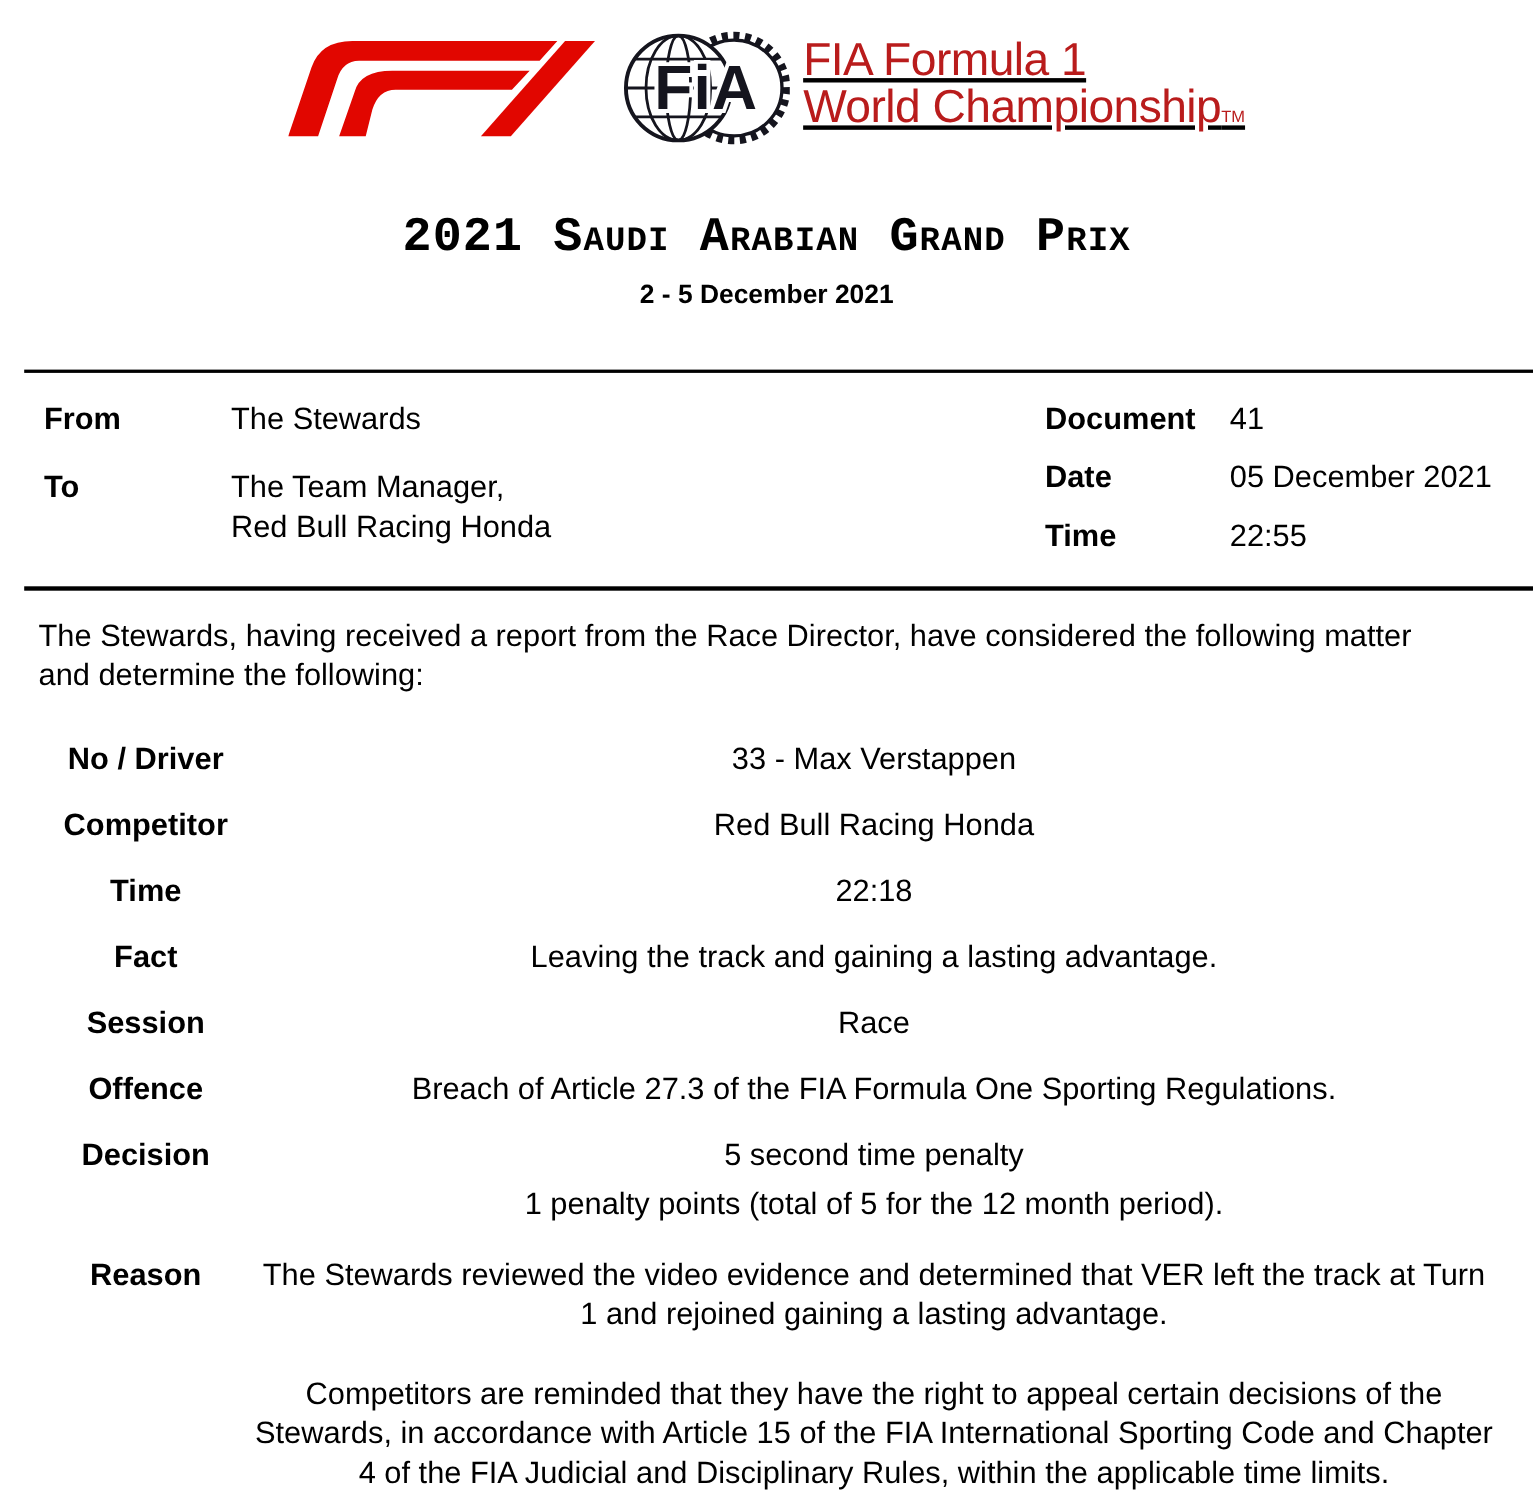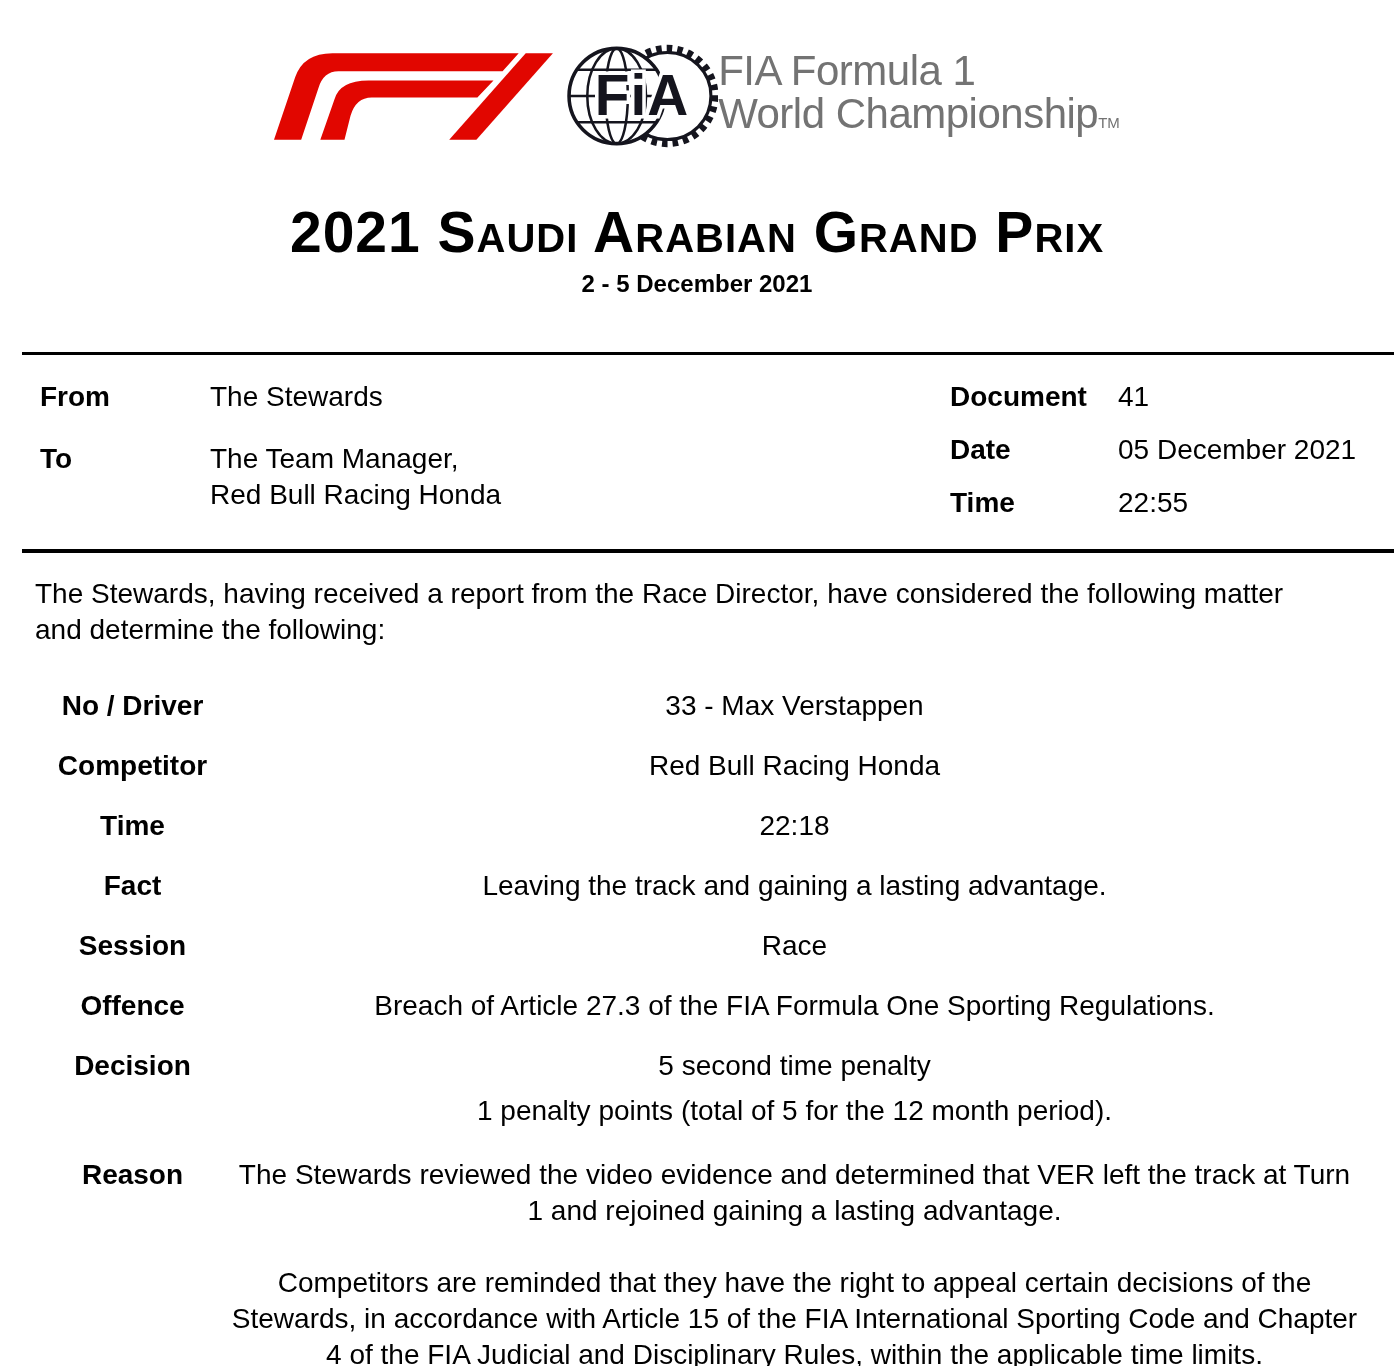--- a/index.html
+++ b/index.html
@@ -6,35 +6,36 @@
   body{
     width:1394px;height:1366px;overflow:hidden;
     font-family:"Liberation Sans", sans-serif;color:#000;
     -webkit-font-smoothing:antialiased;
   }
   .page{width:1394px;height:1366px;position:relative;}
 
   
   .logo-row{
     display:flex;justify-content:center;align-items:center;
-    margin-top:40px;height:112px;
+    margin-top:24px;height:112px;gap:12px;text-decoration:underline;
   }
   .f1-logo svg{width:292px;height:101px;display:block;}
   .fia-emblem svg{width:152px;height:106px;display:block;}
   .brand-text{
-    font-size:42px;line-height:43px;color:#737373;
+    font-size:42px;line-height:43px;color:#b91c1c;
     letter-spacing:-0.5px;white-space:nowrap;
   }
   .brand-text .tm{font-size:15px;letter-spacing:0;}
 
   
   .title{
     margin-top:50px;text-align:center;font-weight:bold;
-    font-variant:small-caps;font-size:57px;line-height:60px;
+    font-variant:small-caps;font-size:44px;line-height:60px;
     letter-spacing:1px;
+    font-family:Liberation Mono, monospace;
   }
   .subtitle{
     margin-top:4px;text-align:center;font-weight:bold;
     font-size:24px;line-height:36px;
   }
 
   
   .rule{border:none;background:#000;margin:0 0 0 22px;}
   .rule-1{height:3px;margin-top:50px;}
   .rule-2{height:4px;margin-top:28px;}

